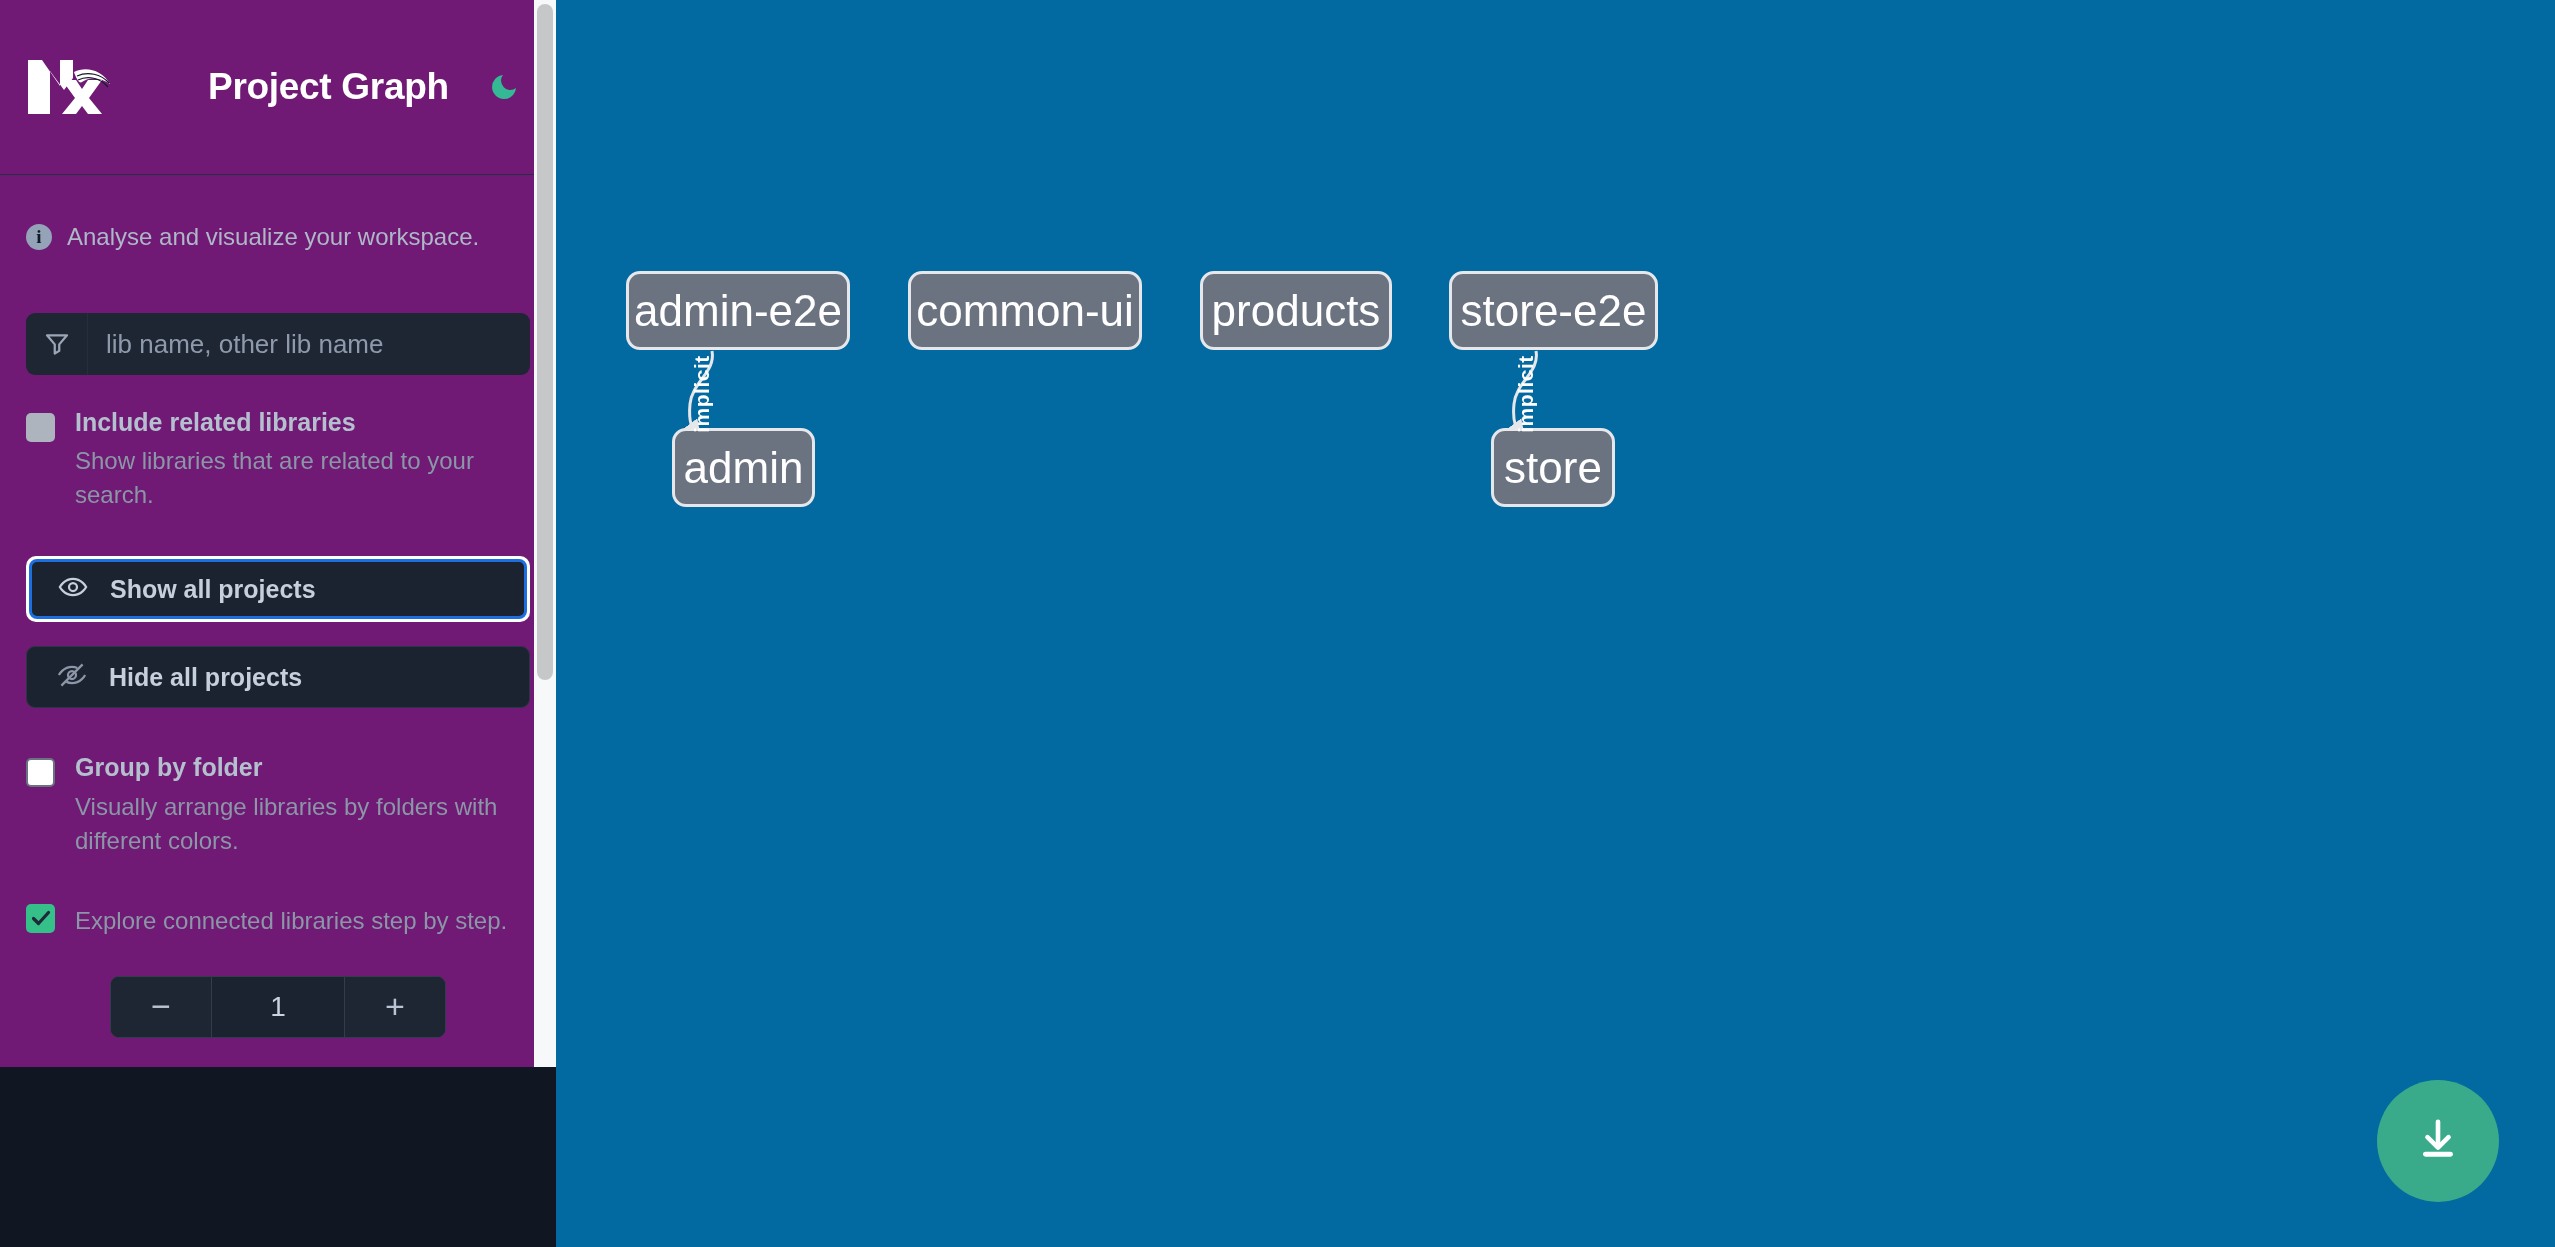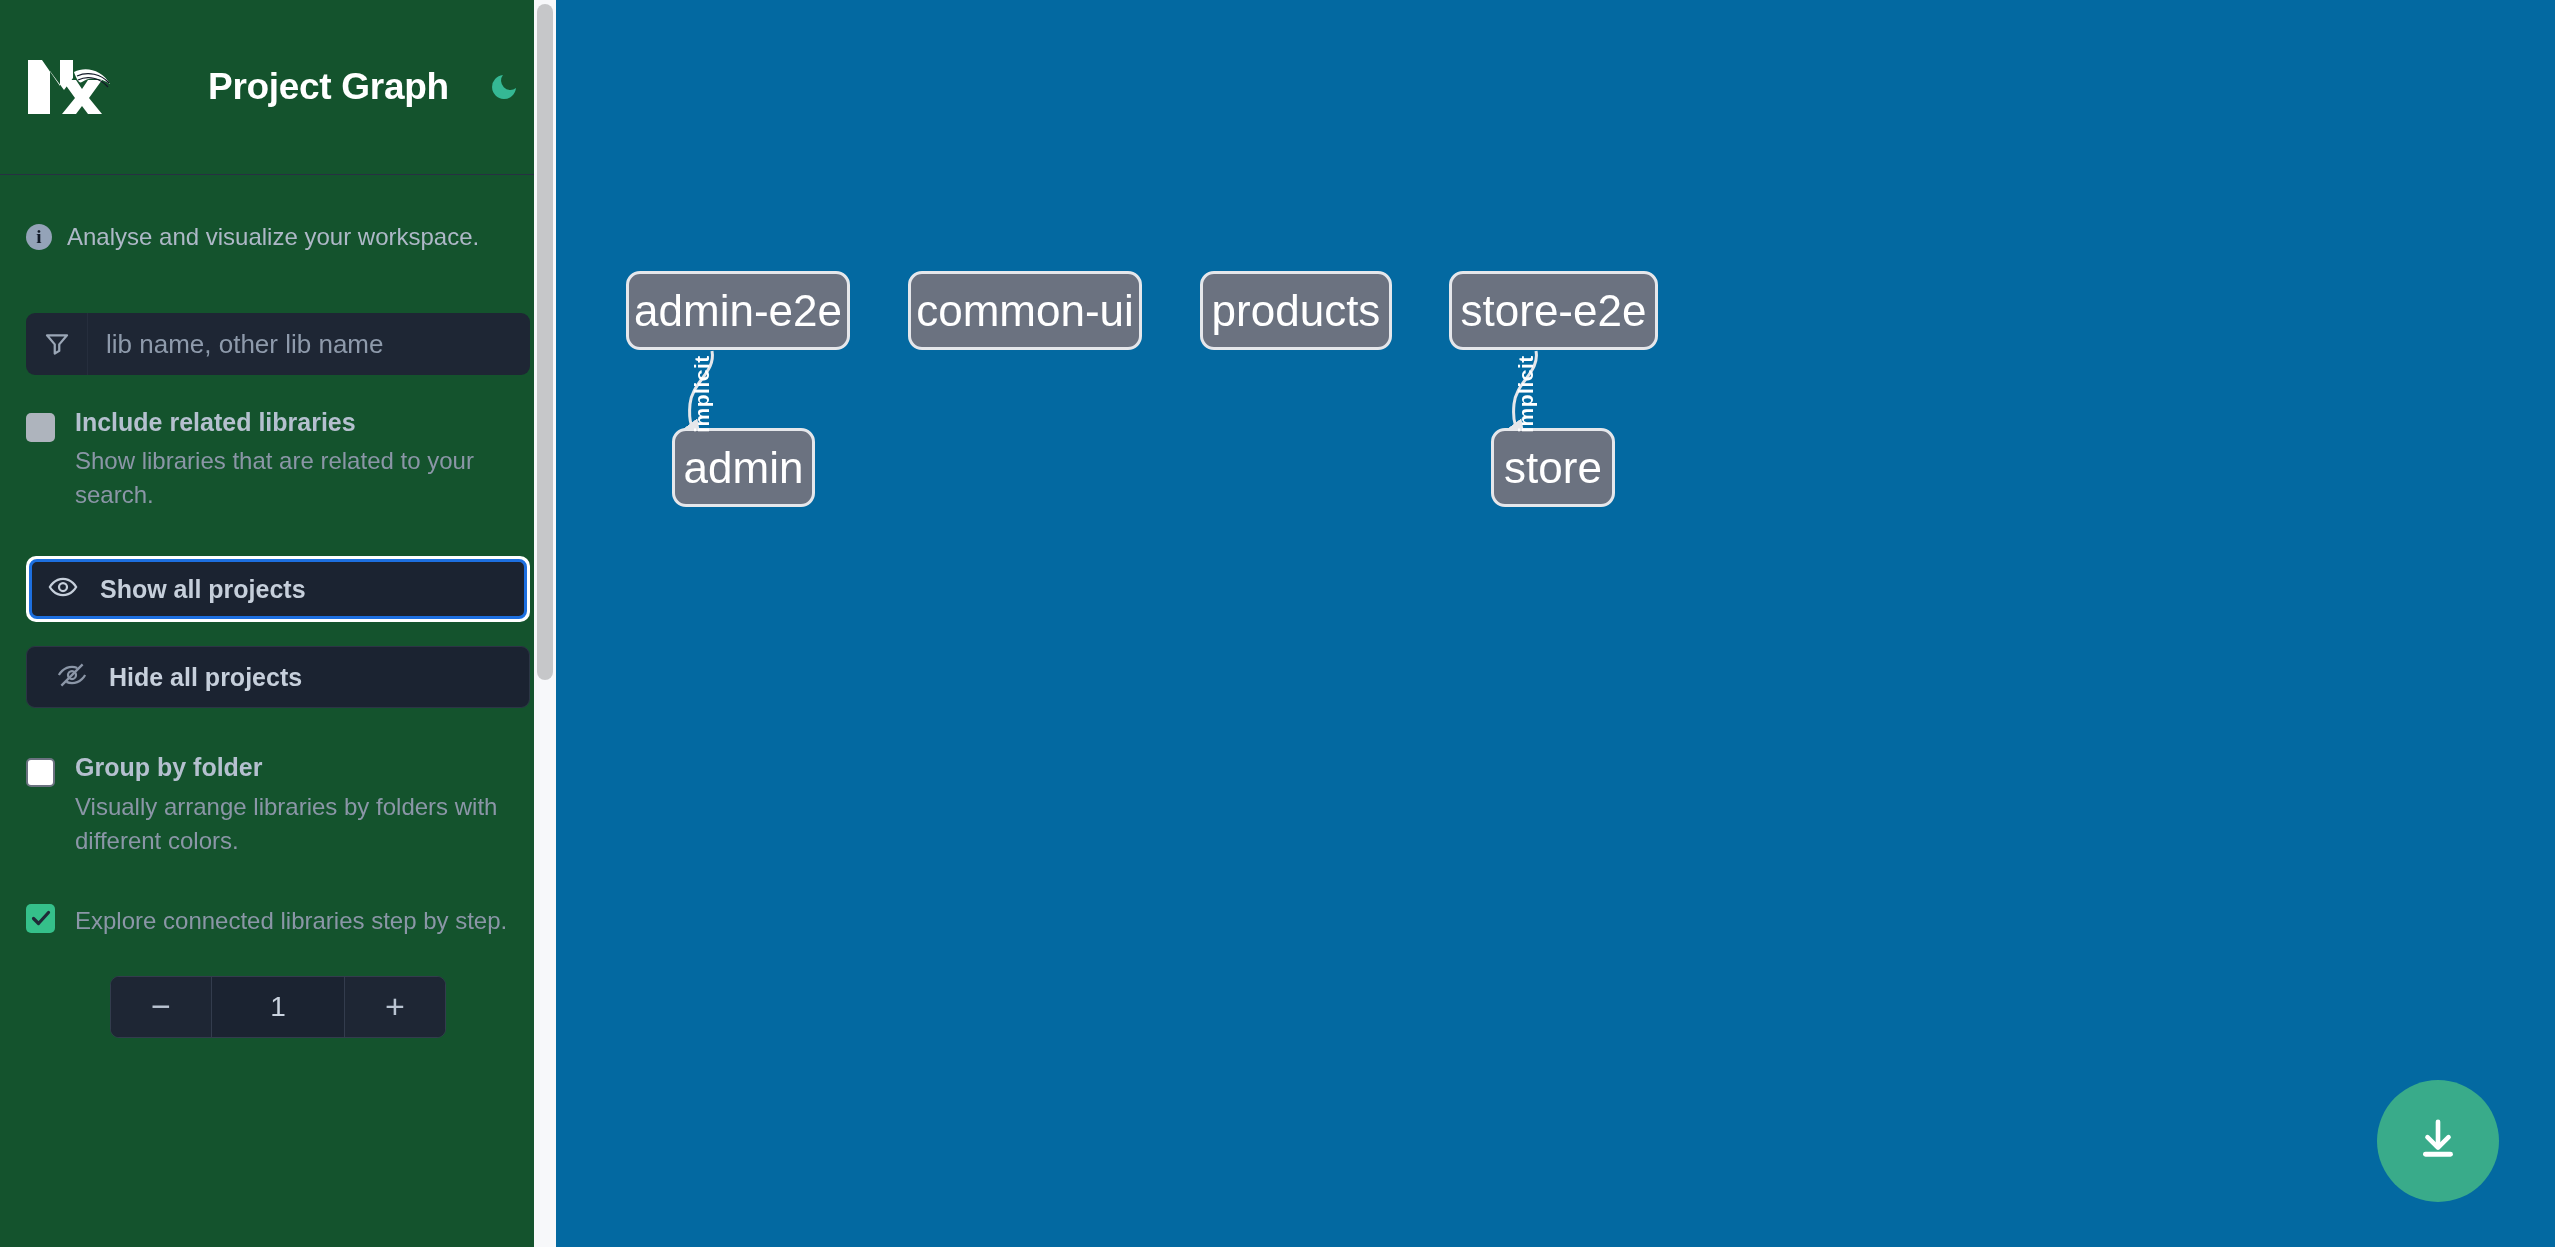--- a/index.html
+++ b/index.html
@@ -6,22 +6,22 @@
   html, body {
     width: 2555px; height: 1247px;
     background: #101723;
     font-family: "Liberation Sans", sans-serif;
     overflow: hidden;
   }
   .app { position: relative; width: 2555px; height: 1247px; display: flex; }
 
   
   .sidebar {
-    width: 556px; height: 1247px;
-    background: #14532d;
+    width: 556px; height: 1067px;
+    background: #701a75;
     position: relative;
     flex: 0 0 556px;
     overflow: hidden;
   }
   .sb-header {
     height: 175px;
     display: flex; align-items: center;
     padding-left: 26px;
     border-bottom: 1px solid #273042;
   }
@@ -91,21 +91,21 @@
     border-radius: 10px;
     padding: 3px;
     background: #ffffff;
   }
   .btn-show {
     border: 3px solid #1d6fe0;
     background: #1b2331;
     border-radius: 8px;
     height: 60px; width: 100%;
     display: flex; align-items: center;
-    padding-left: 16px; gap: 22px; cursor: pointer; text-align: center;
+    padding-left: 26px; gap: 22px; cursor: pointer; text-align: center;
   }
   .btn-hide {
     margin: 24px 26px 0 26px;
     height: 62px;
     display: flex; align-items: center;
     background: #1b2331;
     border: 1px solid #2c3545;
     border-radius: 9px;
     padding-left: 30px; gap: 22px; cursor: pointer;
   }

